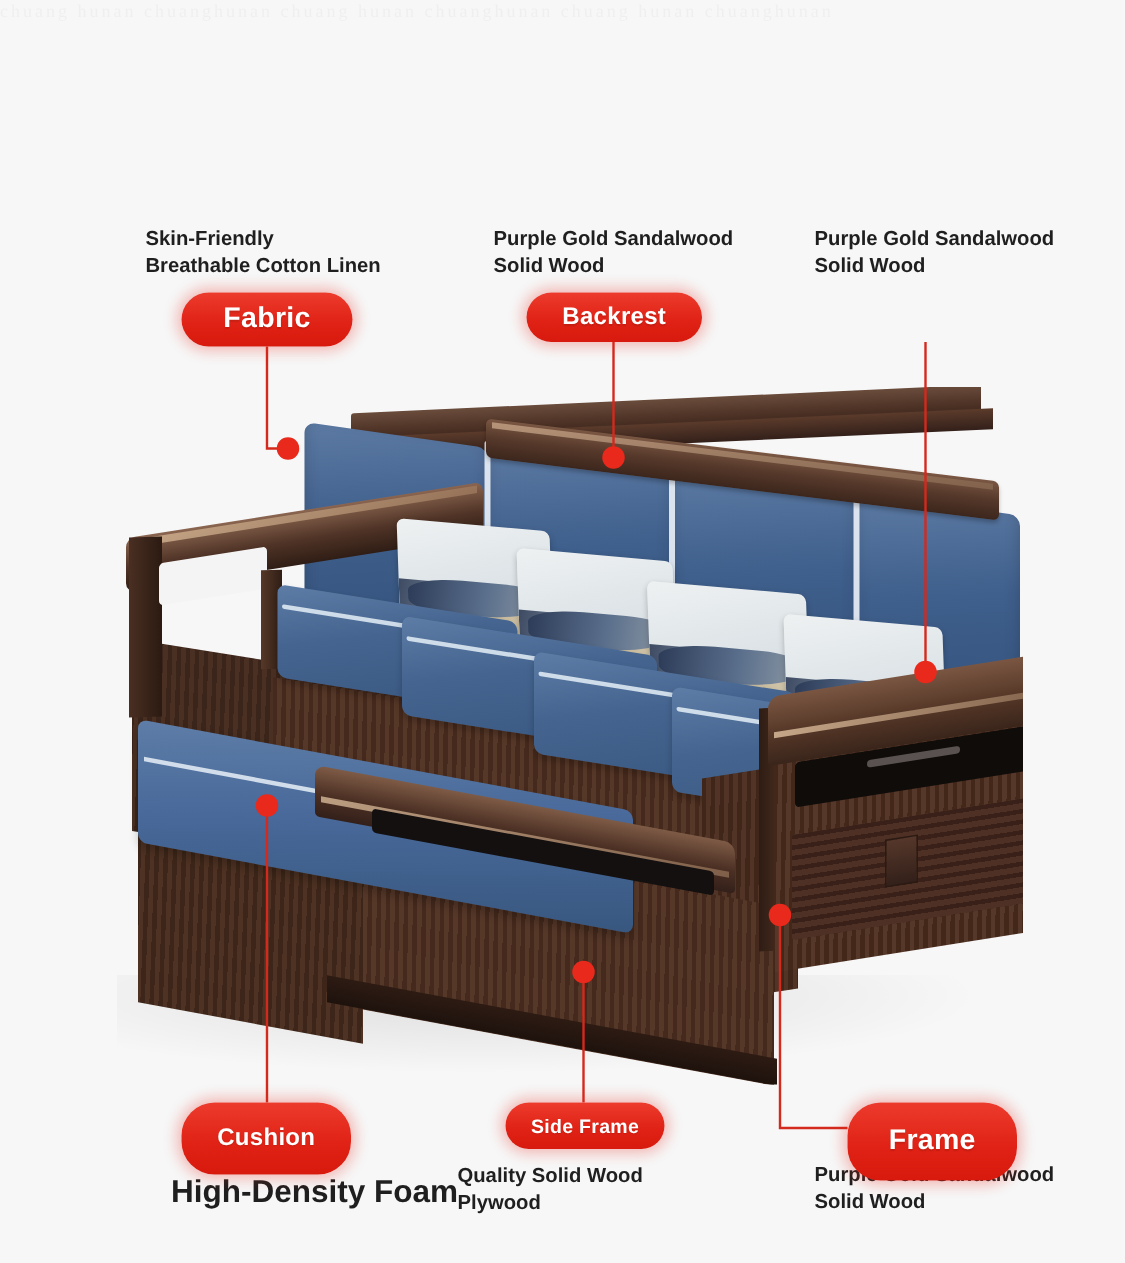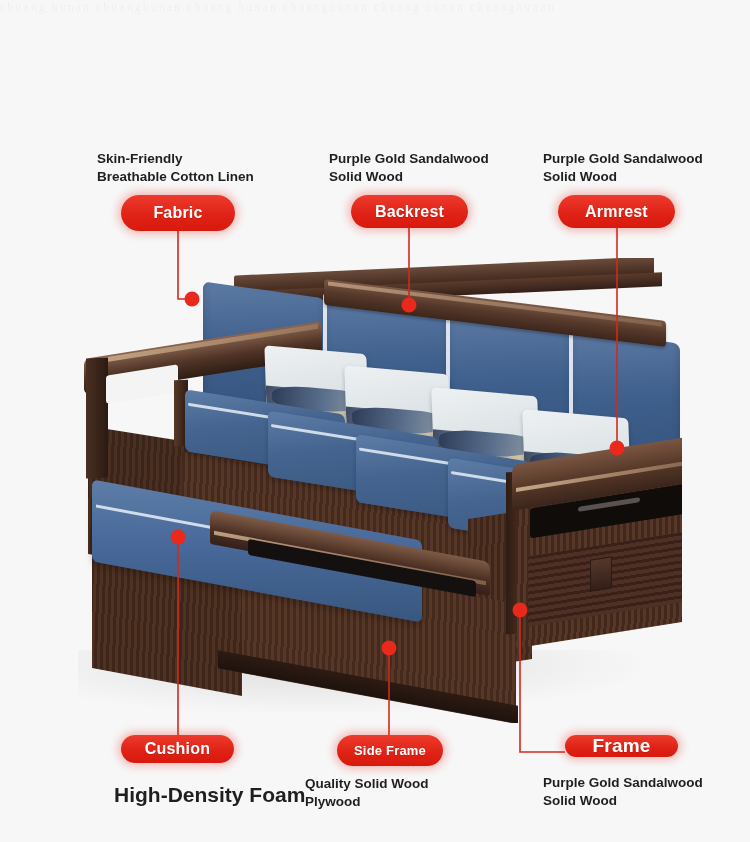--- a/index.html
+++ b/index.html
@@ -46,26 +46,26 @@
     position: absolute;
     display: flex; align-items: center; justify-content: center;
     background: linear-gradient(180deg,#ec3b2d 0%, #e02316 55%, #d8190d 100%);
     color: #ffffff;
     border-radius: 22px;
     box-shadow: 0 0 9px 3px rgba(230,40,25,.30);
     font-weight: bold;
     letter-spacing: .2px;
     text-shadow: 0 1px 1px rgba(0,0,0,.12);
   }
-  .pill-fabric    { left: 121px; top: 195px; width: 114px; height: 36px; font-size: 16px; }
+  .pill-fabric    { left: 121px; top: 195px; width: 114px; height: 36px; font-size: 19px; }
   .pill-backrest  { left: 351px; top: 195px; width: 117px; height: 33px; font-size: 16px; }
   .pill-armrest   { left: 558px; top: 195px; width: 117px; height: 33px; font-size: 16px; }
-  .pill-cushion   { left: 121px; top: 735px; width: 113px; height: 28px; font-size: 16px; }
+  .pill-cushion   { left: 121px; top: 735px; width: 113px; height: 48px; font-size: 16px; }
   .pill-sidepanel { left: 337px; top: 735px; width: 106px; height: 31px; font-size: 13px; }
-  .pill-frame     { left: 565px; top: 735px; width: 113px; height: 22px; font-size: 19px; }
+  .pill-frame     { left: 565px; top: 735px; width: 113px; height: 52px; font-size: 19px; }
 
   
   .svg-connectors {
     position: absolute; left: 0; top: 0; width: 750px; height: 842px;
     pointer-events: none;
   }
 
   
   .photo {
     position: absolute; left: 78px; top: 258px;
@@ -400,18 +400,17 @@
   <div class="caption cap-armrest">Purple Gold Sandalwood
 Solid Wood</div>
   <div class="caption cap-cushion">High-Density Foam</div>
   <div class="caption cap-sidepanel">Quality Solid Wood
 Plywood</div>
   <div class="caption cap-frame">Purple Gold Sandalwood
 Solid Wood</div>
 
   <div class="pill pill-fabric">Fabric</div>
   <div class="pill pill-backrest">Backrest</div>
-  <div class="pill pill-armrest">Armrest</div>
   <div class="pill pill-cushion">Cushion</div>
   <div class="pill pill-sidepanel">Side Frame</div>
   <div class="pill pill-frame">Frame</div>
 
 </div>
 
 </body></html>

